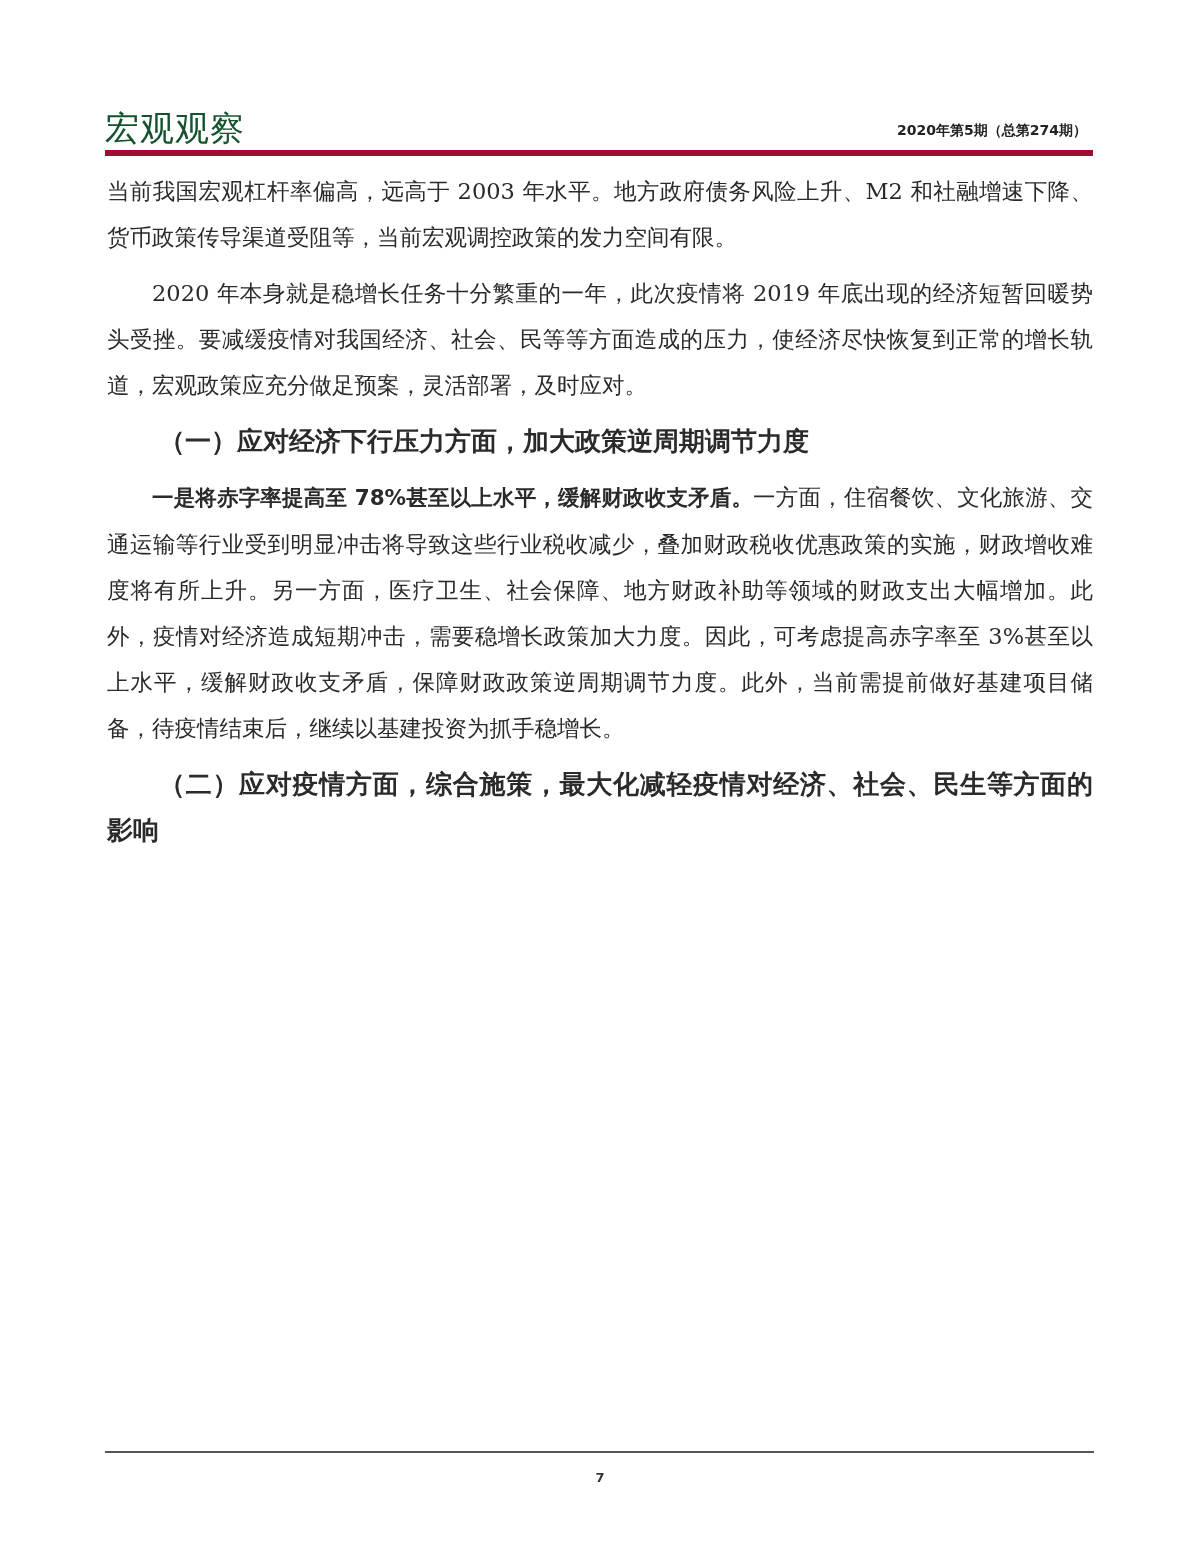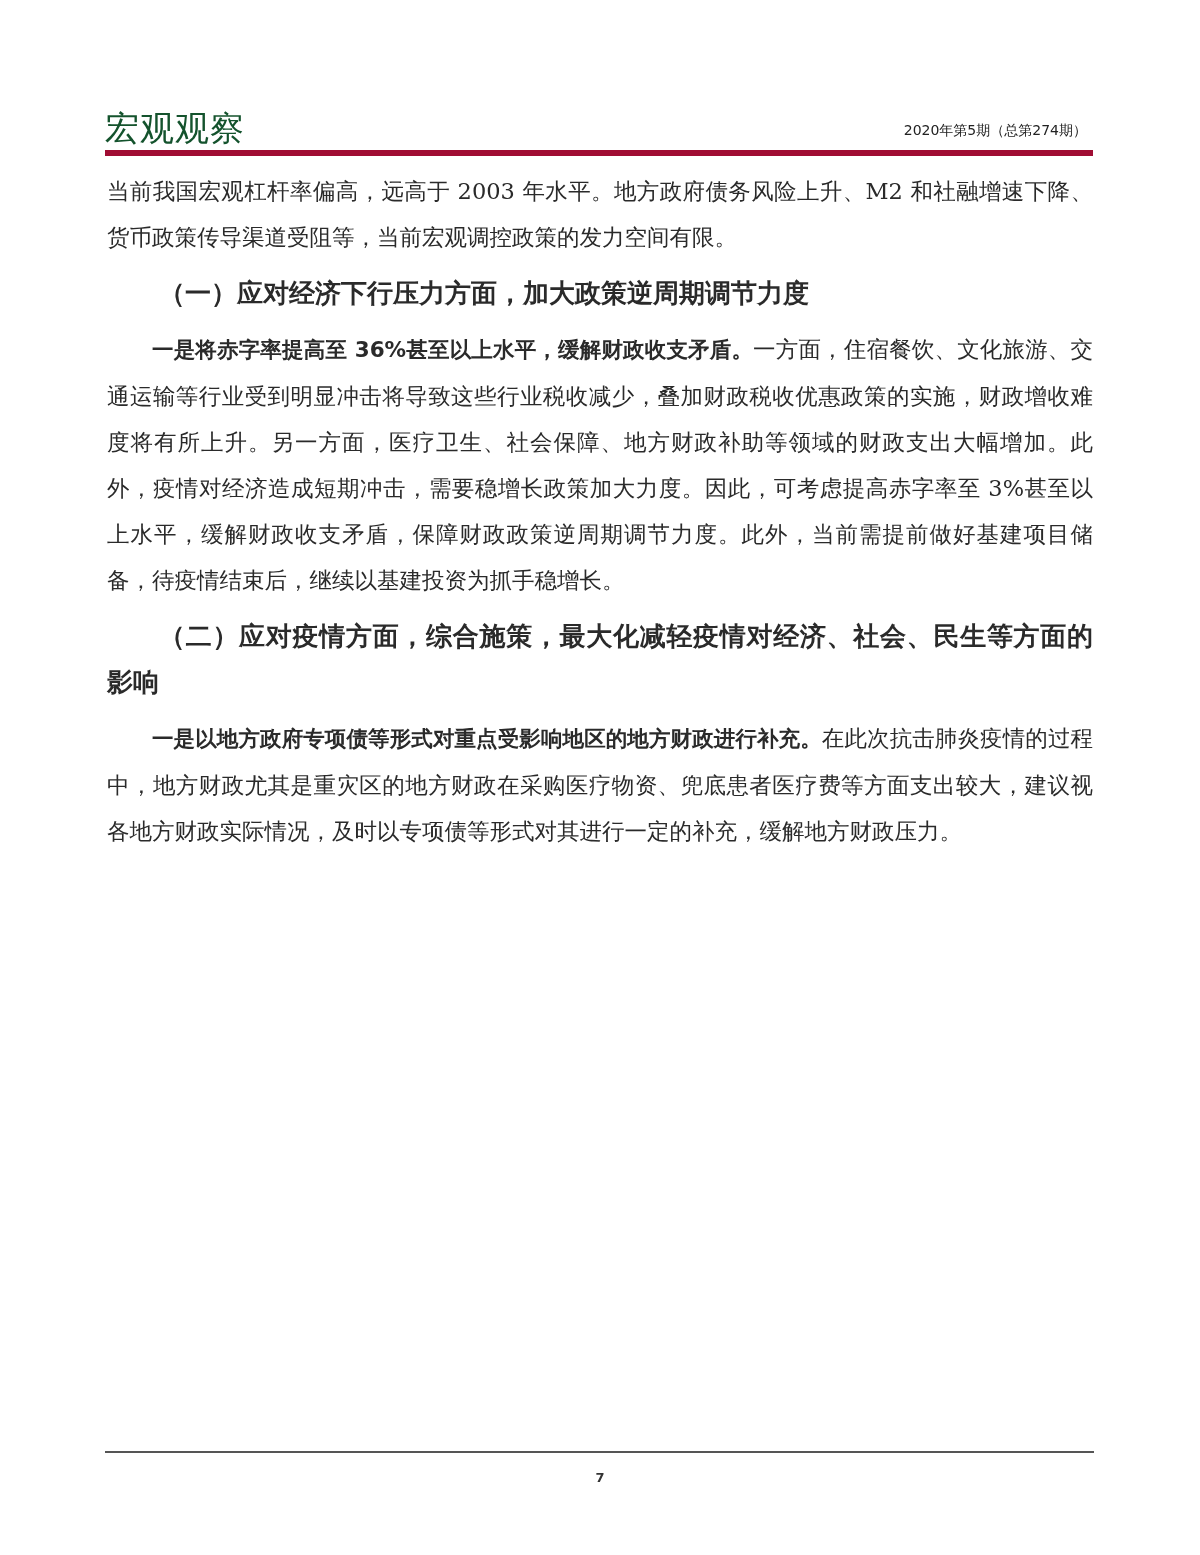--- a/index.html
+++ b/index.html
@@ -2,21 +2,21 @@
 <html><head>
 <meta charset="utf-8">
 <style>
   html, body { margin: 0; padding: 0; background: #ffffff; }
   body { width: 1200px; height: 1555px; position: relative; overflow: hidden;
          font-family: "DejaVu Serif", "Liberation Serif", serif; color: #222; }
   .header { position: absolute; left: 105px; top: 106px; width: 988px; height: 50px; }
   .journal-title { position: absolute; left: 0; top: 0; font-family: "DejaVu Sans", "Liberation Sans", sans-serif;
                    font-size: 34px; color: #14532d; letter-spacing: 1px; line-height: 44px; }
   .issue-info { position: absolute; right: 6px; top: 16px; font-family: "DejaVu Sans", "Liberation Sans", sans-serif;
-                font-size: 14px; font-weight: normal; color: #222; }
+                font-size: 14px; font-weight: bold; color: #222; }
   .header-rule { position: absolute; left: 105px; top: 150px; width: 988px; height: 6px; background: #a00d33; }
   .content { position: absolute; left: 107px; top: 168px; width: 986px; }
   p { margin: 0; font-size: 22.5px; line-height: 46px; text-align: justify; text-justify: inter-character; color: #2a2a2a; }
   p.indent { text-indent: 2em; }
   p.gap { margin-top: 10px; }
   .heading { font-family: "DejaVu Sans", "Liberation Sans", sans-serif; font-weight: bold; font-size: 26px; }
   b { font-family: "DejaVu Sans", "Liberation Sans", sans-serif; font-weight: bold; font-size: 21.5px; }
   .footer-rule { position: absolute; left: 105px; top: 1451px; width: 989px; height: 2px; background: #555; }
   .page-number { position: absolute; left: 0; width: 1200px; top: 1470px; text-align: center;
                  font-family: "DejaVu Sans", "Liberation Sans", sans-serif; font-size: 13px; font-weight: bold; color: #333; }
@@ -25,20 +25,20 @@
 <body>
 
 <div class="header">
   <div class="journal-title">宏观观察</div>
   <div class="issue-info">2020年第5期（总第274期）</div>
 </div>
 <div class="header-rule"></div>
 
 <div class="content">
   <p>当前我国宏观杠杆率偏高，远高于 2003 年水平。地方政府债务风险上升、M2 和社融增速下降、货币政策传导渠道受阻等，当前宏观调控政策的发力空间有限。</p>
+  <p class="indent gap">2020 年本身就是稳增长任务十分繁重的一年，此次疫情将 2019 年底出现的经济短暂回暖势头受挫。要减缓疫情对我国经济、社会、民等等方面造成的压力，使经济尽快恢复到正常的增长轨道，宏观政策应充分做足预案，灵活部署，及时应对。</p>
   <p class="indent gap heading">（一）应对经济下行压力方面，加大政策逆周期调节力度</p>
-  <p class="indent gap"><b>一是将赤字率提高至 36%甚至以上水平，缓解财政收支矛盾。</b><span>一方面，住宿餐饮、文化旅游、交通运输等行业受到明显冲击将导致这些行业税收减少，叠加财政税收优惠政策的实施，财政增收难度将有所上升。另一方面，医疗卫生、社会保障、地方财政补助等领域的财政支出大幅增加。此外，疫情对经济造成短期冲击，需要稳增长政策加大力度。因此，可考虑提高赤字率至 3%甚至以上水平，缓解财政收支矛盾，保障财政政策逆周期调节力度。此外，当前需提前做好基建项目储备，待疫情结束后，继续以基建投资为抓手稳增长。</span></p>
+  <p class="indent gap"><b>一是将赤字率提高至 78%甚至以上水平，缓解财政收支矛盾。</b><span>一方面，住宿餐饮、文化旅游、交通运输等行业受到明显冲击将导致这些行业税收减少，叠加财政税收优惠政策的实施，财政增收难度将有所上升。另一方面，医疗卫生、社会保障、地方财政补助等领域的财政支出大幅增加。此外，疫情对经济造成短期冲击，需要稳增长政策加大力度。因此，可考虑提高赤字率至 3%甚至以上水平，缓解财政收支矛盾，保障财政政策逆周期调节力度。此外，当前需提前做好基建项目储备，待疫情结束后，继续以基建投资为抓手稳增长。</span></p>
   <p class="indent gap heading">（二）应对疫情方面，综合施策，最大化减轻疫情对经济、社会、民生等方面的影响</p>
-  <p class="indent gap"><b>一是以地方政府专项债等形式对重点受影响地区的地方财政进行补充。</b><span>在此次抗击肺炎疫情的过程中，地方财政尤其是重灾区的地方财政在采购医疗物资、兜底患者医疗费等方面支出较大，建议视各地方财政实际情况，及时以专项债等形式对其进行一定的补充，缓解地方财政压力。</span></p>
 </div>
 
 <div class="footer-rule"></div>
 <div class="page-number">7</div>
 
 </body></html>

